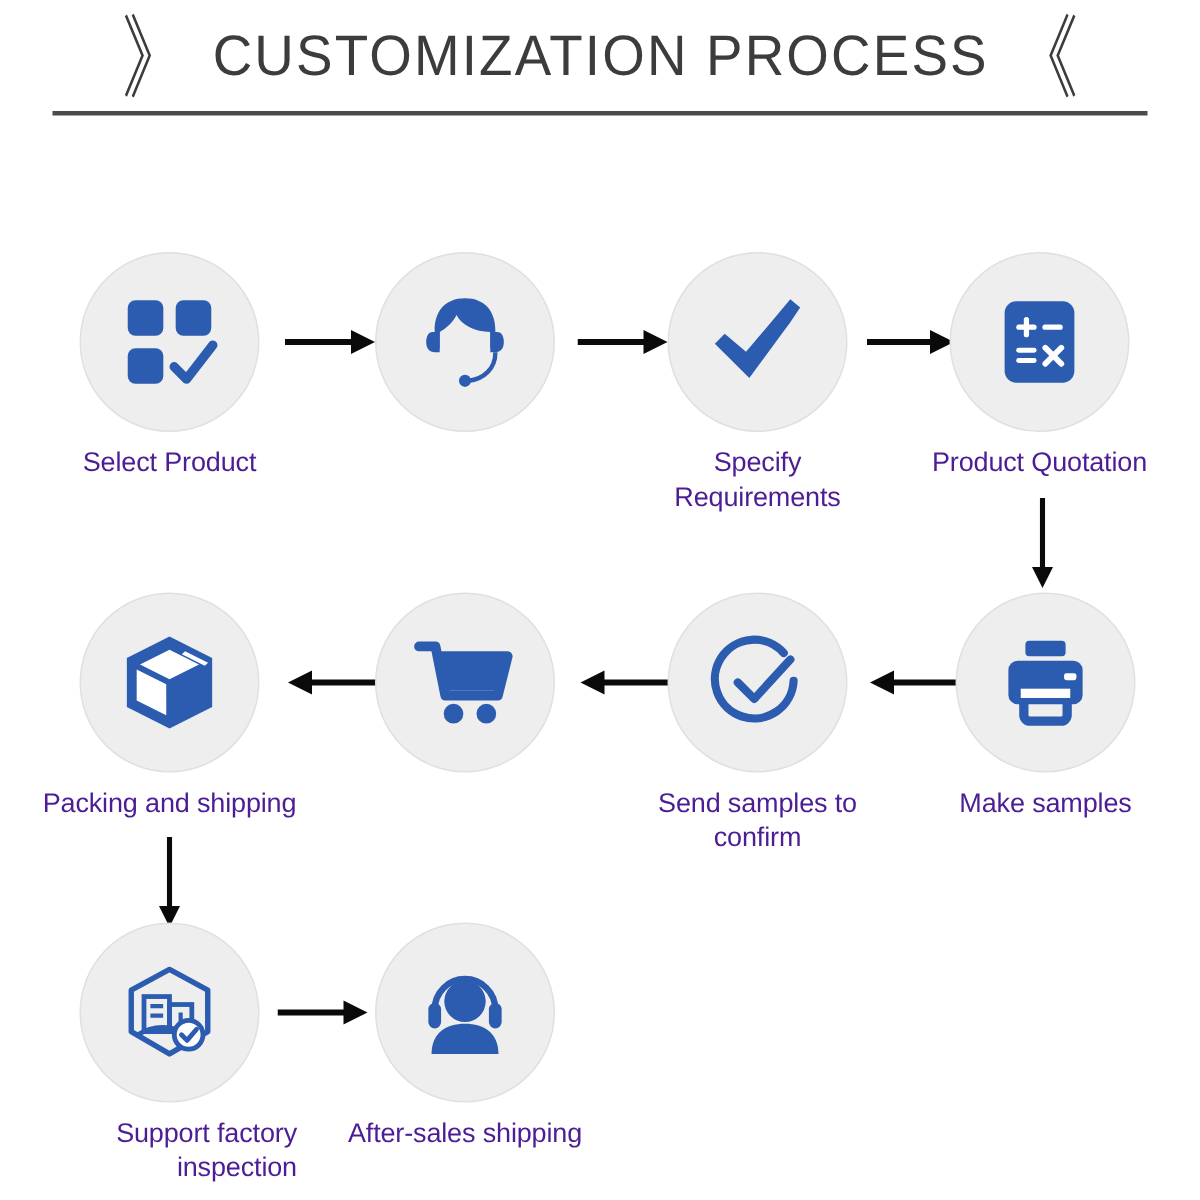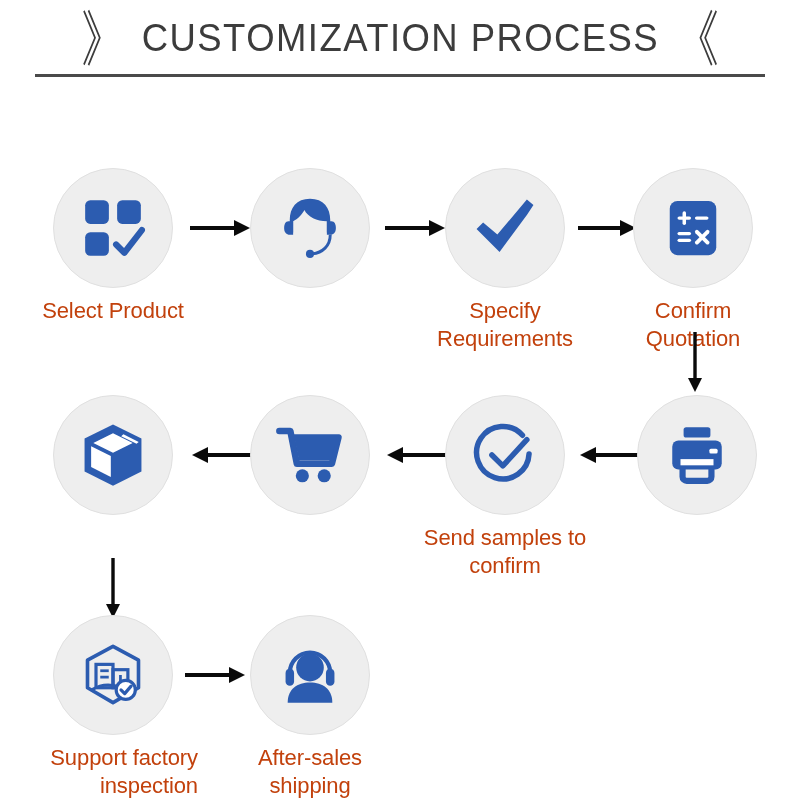--- a/index.html
+++ b/index.html
@@ -39,22 +39,22 @@
   .node{position:absolute;width:170px;text-align:center;}
   .circle{
     width:120px;height:120px;border-radius:50%;
     background:#eeeeee;border:1px solid #e0e0e0;
     margin:0 auto;
     display:flex;align-items:center;justify-content:center;
     box-sizing:border-box;
   }
   .node-label{
     margin-top:9px;
-    font-size:22px;
-    color:#c2410c;
+    font-size:18px;
+    color:#4c1d95;
     line-height:1.28;
     font-family:"Liberation Sans","DejaVu Sans",sans-serif;
     white-space:pre-line;
     letter-spacing:-0.1px;
   }
   .icon-svg{display:block;}
   
   .arrow{position:absolute;}
   .arrow svg{display:block;}
 </style>
@@ -141,21 +141,21 @@
         <rect x="34" y="20" width="14" height="3.6" rx="1.8" fill="#ffffff"></rect>
         <rect x="16" y="36" width="14" height="3.4" rx="1.7" fill="#ffffff"></rect>
         <rect x="16" y="43" width="14" height="3.4" rx="1.7" fill="#ffffff"></rect>
         <g stroke="#ffffff" stroke-width="4" stroke-linecap="round">
           <line x1="36" y1="36" x2="47" y2="47"></line>
           <line x1="47" y1="36" x2="36" y2="47"></line>
         </g>
       </svg>
     </span>
   </div>
-  <div class="node-label">Confirm Quotation</div>
+  <div class="node-label">Product Quotation</div>
 </div>
 
 <div class="arrow" style="left:685px;top:332px;">
   <svg width="20" height="62" viewBox="0 0 20 62">
     <line x1="10" y1="0" x2="10" y2="48" stroke="#0a0a0a" stroke-width="3.4"></line>
     <polygon points="3,46 17,46 10,60" fill="#0a0a0a"></polygon>
   </svg>
 </div>
 
 <div class="node" style="left:28px;top:395px;">
@@ -163,20 +163,21 @@
     <span>
       <svg class="icon-svg" width="70" height="70" viewBox="0 0 64 64">
         <path d="M32 4 L58 17 L58 47 L32 60 L6 47 L6 17 Z" fill="#2c5cb0"></path>
         <path d="M32 12 L50 21 L32 30 L14 21 Z" fill="#ffffff"></path>
         <path d="M12 24 L30 33 L30 52 L12 43 Z" fill="#ffffff"></path>
         <path d="M40 9 L56 17.5 L52 21 L36 12.5 Z" fill="#2c5cb0"></path>
         <path d="M41.5 13 L55.5 20 L53.5 21.8 L39.5 14.8 Z" fill="#ffffff"></path>
       </svg>
     </span>
   </div>
+  <div class="node-label">Packing and shipping</div>
 </div>
 
 <div class="arrow" style="left:190px;top:445px;">
   <svg width="62" height="20" viewBox="0 0 62 20">
     <line x1="16" y1="10" x2="62" y2="10" stroke="#0a0a0a" stroke-width="4"></line>
     <polygon points="18,2 2,10 18,18" fill="#0a0a0a"></polygon>
   </svg>
 </div>
 
 <div class="node" style="left:225px;top:395px;">
@@ -223,20 +224,21 @@
     <span>
       <svg class="icon-svg" width="66" height="66" viewBox="0 0 64 64">
         <rect x="19" y="5" width="26" height="10" rx="2.5" fill="#2c5cb0"></rect>
         <rect x="8" y="18" width="48" height="28" rx="6" fill="#2c5cb0"></rect>
         <rect x="44" y="26" width="8" height="4.5" rx="1.5" fill="#ffffff"></rect>
         <path d="M18 38 L18 53 A4 4 0 0 0 22 57 L42 57 A4 4 0 0 0 46 53 L46 38" fill="none" stroke="#2c5cb0" stroke-width="6" stroke-linejoin="round"></path>
         <rect x="16" y="36" width="32" height="6" fill="#ffffff"></rect>
       </svg>
     </span>
   </div>
+  <div class="node-label">Make samples</div>
 </div>
 
 <div class="arrow" style="left:103px;top:558px;">
   <svg width="20" height="62" viewBox="0 0 20 62">
     <line x1="10" y1="0" x2="10" y2="48" stroke="#0a0a0a" stroke-width="3.4"></line>
     <polygon points="3,46 17,46 10,60" fill="#0a0a0a"></polygon>
   </svg>
 </div>
 
 <div class="node" style="left:28px;top:615px;text-align:right;">

